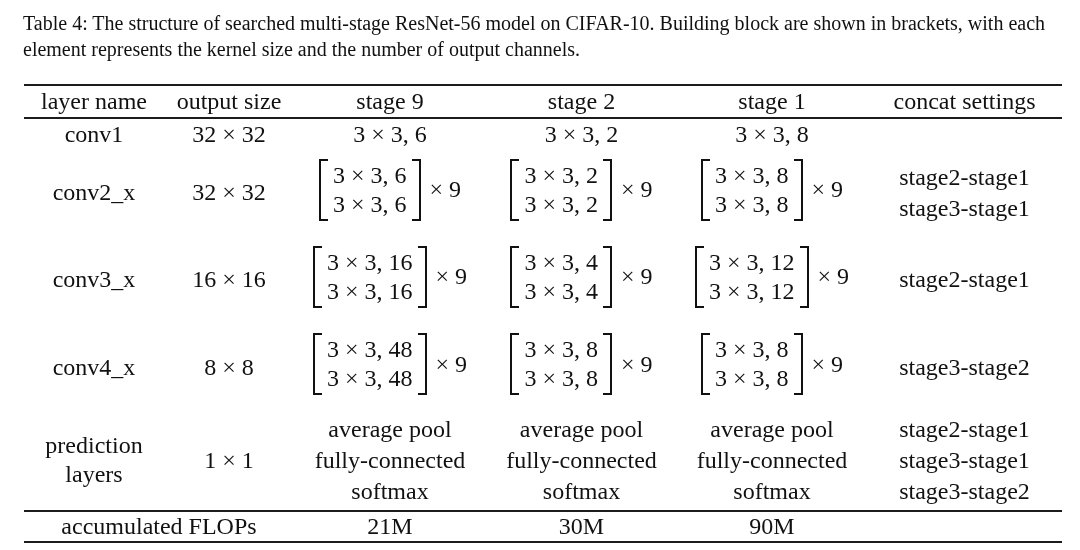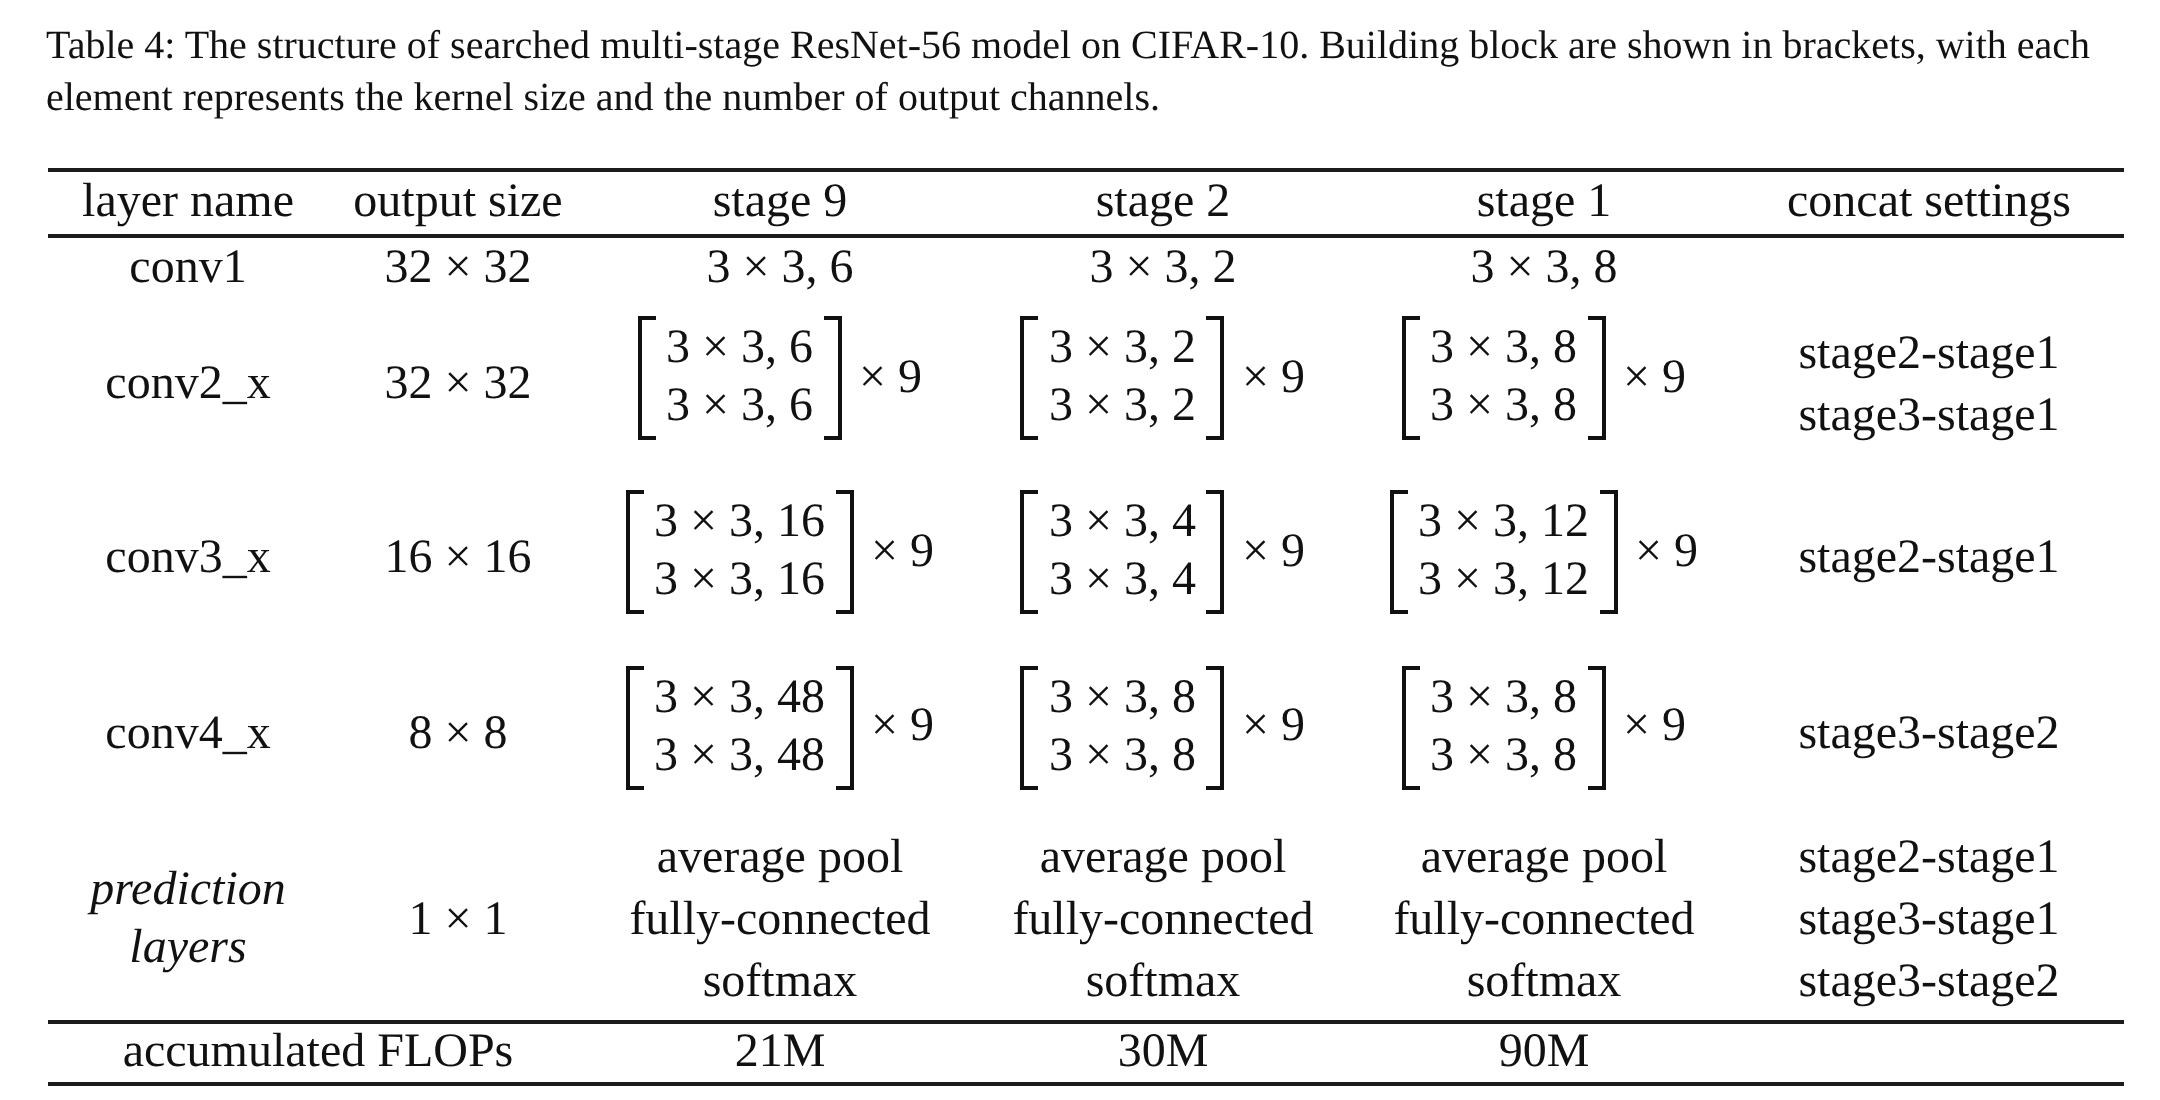--- a/index.html
+++ b/index.html
@@ -55,21 +55,20 @@
   tr.row-conv2   td { height: 85px; }
   tr.row-conv3   td { height: 89px; }
   tr.row-conv4   td { height: 86px; }
   tr.row-pred    td { height: 100px; }
   tr.row-footer  { border-top: 2px solid #1c1c1c; }
   tr.row-footer td { height: 29px; }
   .layer-name-wrap {
     display: inline-block;
     max-width: 120px;
     line-height: 29px;
-    font-style: italic;
   }
   .matrix {
     display: inline-flex;
     align-items: center;
   }
   .bracket {
     align-self: stretch;
     width: 7px;
     flex: 0 0 7px;
   }

